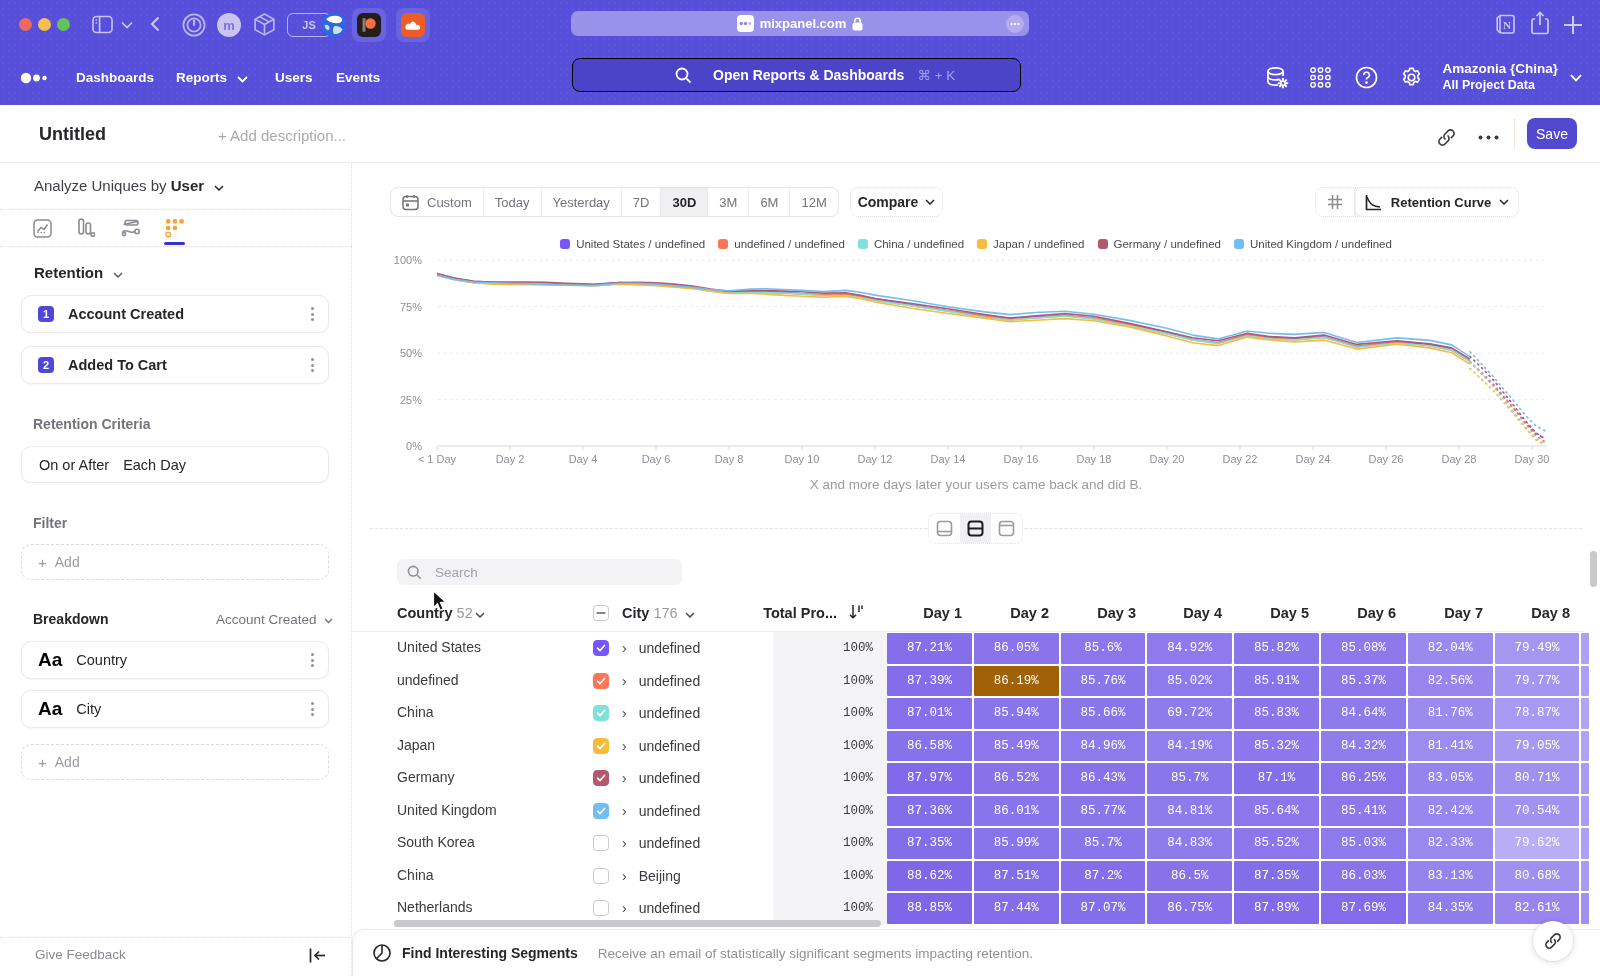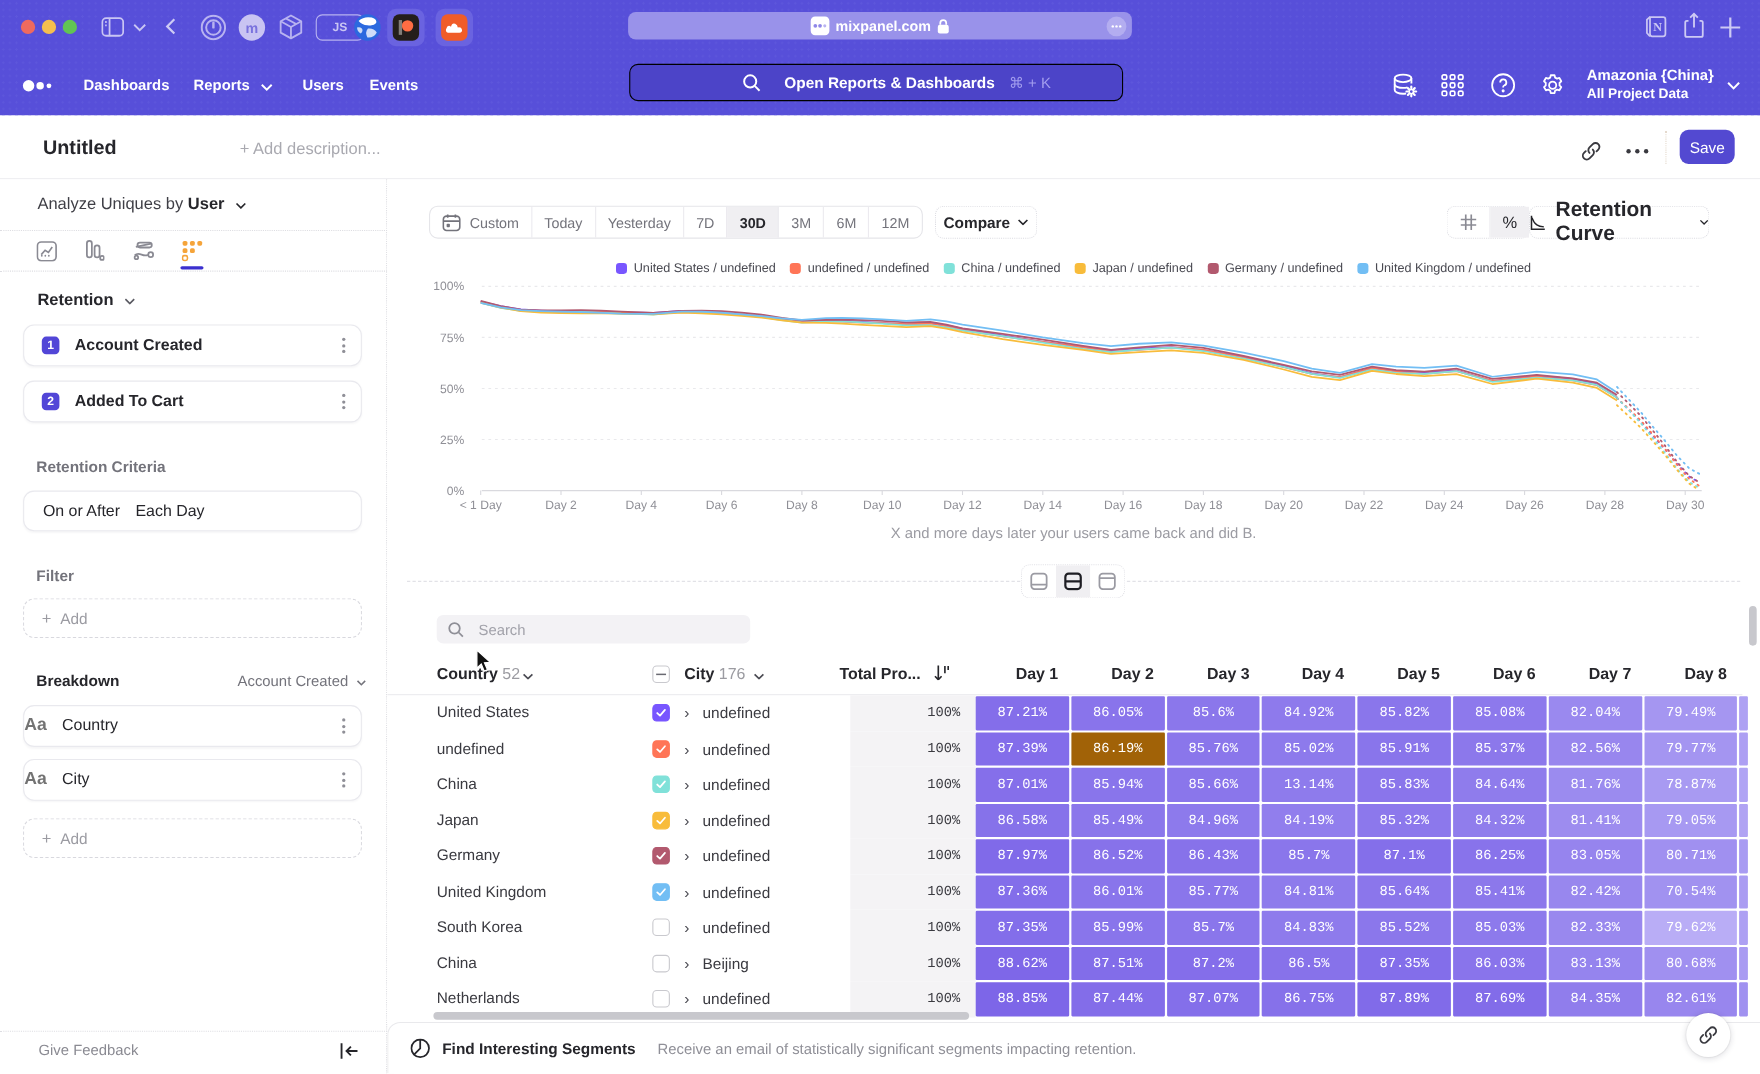--- a/index.html
+++ b/index.html
@@ -32,21 +32,21 @@
 .tabu{position:absolute;left:164px;top:79px;width:21px;height:3px;background:#3b30cf;border-radius:2px}
 .sb-h{font-size:15px;font-weight:700;color:#26262b}
 .sb-hg{font-size:14px;font-weight:700;color:#73737b}
 .card{position:absolute;left:21px;width:308px;background:#fff;border:1px solid #e9e9ee;border-radius:10px;box-shadow:0 1px 2px rgba(30,30,40,0.04);display:flex;align-items:center}
 .badge{width:16px;height:16px;border-radius:4px;background:#5246d7;color:#fff;font-size:11px;font-weight:700;display:flex;align-items:center;justify-content:center;margin-left:16px}
 .cardtxt{font-size:14.5px;font-weight:700;color:#26262b;margin-left:14px}
 .kebab{position:absolute;right:14px;top:50%;transform:translateY(-50%);display:flex;flex-direction:column;gap:2.5px}
 .kebab i{width:3px;height:3px;border-radius:50%;background:#8f8f97}
 .addbox{position:absolute;left:21px;width:308px;height:36px;border:1px dashed #d8d8de;border-radius:10px;display:flex;align-items:center;color:#9b9ba2;font-size:14px}
 .addbox .plus{margin-left:16px;margin-right:8px;font-size:15px}
-.aa{font-size:16px;font-weight:700;color:#737373;}
+.aa{font-size:19px;font-weight:700;color:#000000;margin-left:16px}
 .sb-foot{position:absolute;left:0;top:937px;width:352px;border-top:1px dotted #dddde2}
 
 .main{position:absolute;left:352px;top:163px;width:1248px;height:767px;background:#fff;overflow:hidden}
 .seg{position:absolute;display:flex;align-items:center;background:#fff;border:1px solid #e5e5e9;border-radius:8px;height:30px}
 .seg .s{height:100%;display:flex;align-items:center;padding:0 11px;font-size:13px;color:#73737b;border-right:1px solid #eceaef}
 .seg .s:last-child{border-right:none}
 .seg .sel{background:#f0eff2;color:#26262b;font-weight:700}
 .btn{position:absolute;display:flex;align-items:center;justify-content:center;background:#fff;border:1px dotted #dcdce2;border-radius:8px;height:30px;font-size:14px;font-weight:700;color:#26262b}
 .legend{position:absolute;left:0;top:75px;width:1248px;display:flex;justify-content:center;gap:13px;font-size:11.5px;color:#4a4a52}
 .li{display:flex;align-items:center;gap:6px}
@@ -387,21 +387,21 @@
     <span class="s" style="padding:0 11px;border-color:#eceaef">
         <svg width="16" height="16" viewBox="0 0 16 16" stroke="#8a8a93" stroke-width="1.5">
           <line x1="5.5" y1="1" x2="5.5" y2="15"></line>
           <line x1="10.5" y1="1" x2="10.5" y2="15"></line>
           <line x1="1" y1="5.5" x2="15" y2="5.5"></line>
           <line x1="1" y1="10.5" x2="15" y2="10.5"></line>
         </svg>
       </span>
     <span class="s sel" style="padding:0 11px;font-size:15px;font-weight:400">%</span>
   </div>
-  <div class="btn" style="left:1038px;top:24px;width:164px;font-size:19px">
+  <div class="btn" style="left:1003px;top:24px;width:164px;font-size:13px">
     <svg style="margin-right:9px" width="17" height="17" viewBox="0 0 17 17" fill="none" stroke="#26262b" stroke-width="1.7">
         <path d="M1.5 1 V15.5 H16"></path>
         <path d="M2 3 C5 11 9 12.5 15 13" stroke-width="1.5"></path>
       </svg>Retention Curve
     <svg style="margin-left:8px" width="10" height="6" viewBox="0 0 10 6" fill="none" stroke="#26262b" stroke-width="1.5">
         <path d="M1 1 L5 5 L9 1"></path>
       </svg>
   </div>
   <div class="legend">
       <span class="li"><span class="sw" style="background:#7856FF"></span>United States / undefined</span>
@@ -591,21 +591,21 @@
             </svg>
           </span>
           <span class="chev">›</span>
           <span class="cityname">undefined</span>
         </div>
   <div class="c-total">100%</div>
   <div class="c-days">
           <div class="dc" style="background:rgb(133,111,234)">87.01%</div>
           <div class="dc" style="background:rgb(137,117,235)">85.94%</div>
           <div class="dc" style="background:rgb(138,118,235)">85.66%</div>
-          <div class="dc" style="background:rgb(142,123,236)">13.14%</div>
+          <div class="dc" style="background:rgb(142,123,236)">69.72%</div>
           <div class="dc" style="background:rgb(138,117,235)">85.83%</div>
           <div class="dc" style="background:rgb(143,124,236)">84.64%</div>
           <div class="dc" style="background:rgb(155,139,239)">81.76%</div>
           <div class="dc" style="background:rgb(168,154,242)">78.87%</div>
           <div class="dc dc-part" style="background:rgb(176,164,244)"></div>
         </div>
 </div>
 <div class="trow" style="top:566.5px">
   <div class="c-country">Japan</div>
   <div class="c-city">

